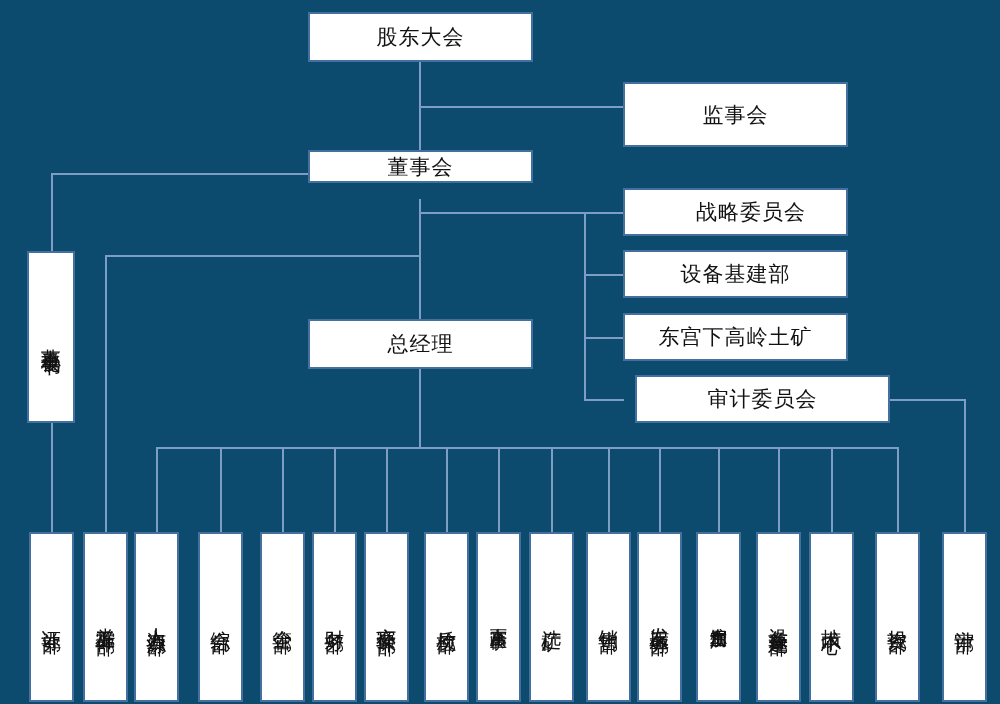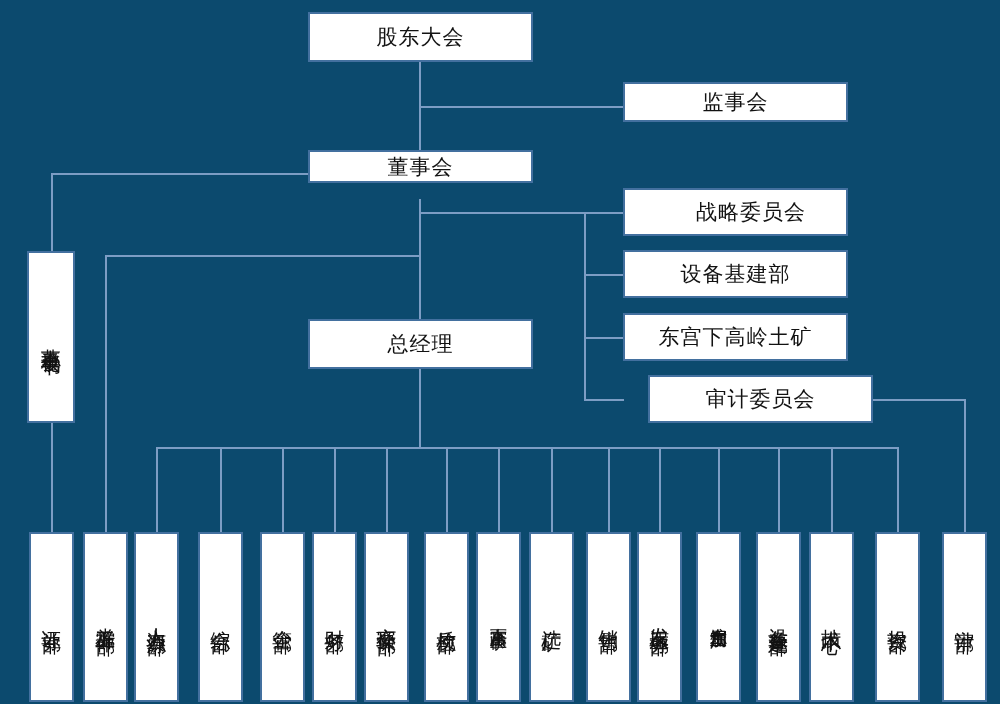--- a/index.html
+++ b/index.html
@@ -90,41 +90,41 @@
 
   <div class="conn v" style="left:51px; top:423px; height:109px;"></div>
 
   <div class="conn h" style="left:848px; top:399px; width:117px;"></div>
   <div class="conn v" style="left:964px; top:399px; height:133px;"></div>
 
   <div class="node horiz" style="left:308px; top:12px; width:225px; height:50px;">
     <span>股东大会</span>
   </div>
 
-  <div class="node horiz" style="left:623px; top:82px; width:225px; height:40px;">
+  <div class="node horiz" style="left:623px; top:82px; width:225px; height:65px;">
     <span>监事会</span>
   </div>
 
   <div class="node horiz" style="left:308px; top:150px; width:225px; height:33px;">
     <span>董事会</span>
   </div>
 
   <div class="node horiz" style="left:623px; top:188px; width:225px; height:48px;padding-left:31px;">
     <span>战略委员会</span>
   </div>
 
   <div class="node horiz" style="left:623px; top:250px; width:225px; height:48px;">
     <span>设备基建部</span>
   </div>
 
   <div class="node horiz" style="left:623px; top:313px; width:225px; height:48px;">
     <span>东宫下高岭土矿</span>
   </div>
 
-  <div class="node horiz" style="left:648px; top:375px; width:225px; height:48px;">
+  <div class="node horiz" style="left:635px; top:375px; width:255px; height:48px;">
     <span>审计委员会</span>
   </div>
 
   <div class="node vert" style="left:27px; top:251px; width:48px; height:172px;">
     <span>董事会秘书</span>
   </div>
 
   <div class="node horiz" style="left:308px; top:319px; width:225px; height:50px;">
     <span>总经理</span>
   </div>

